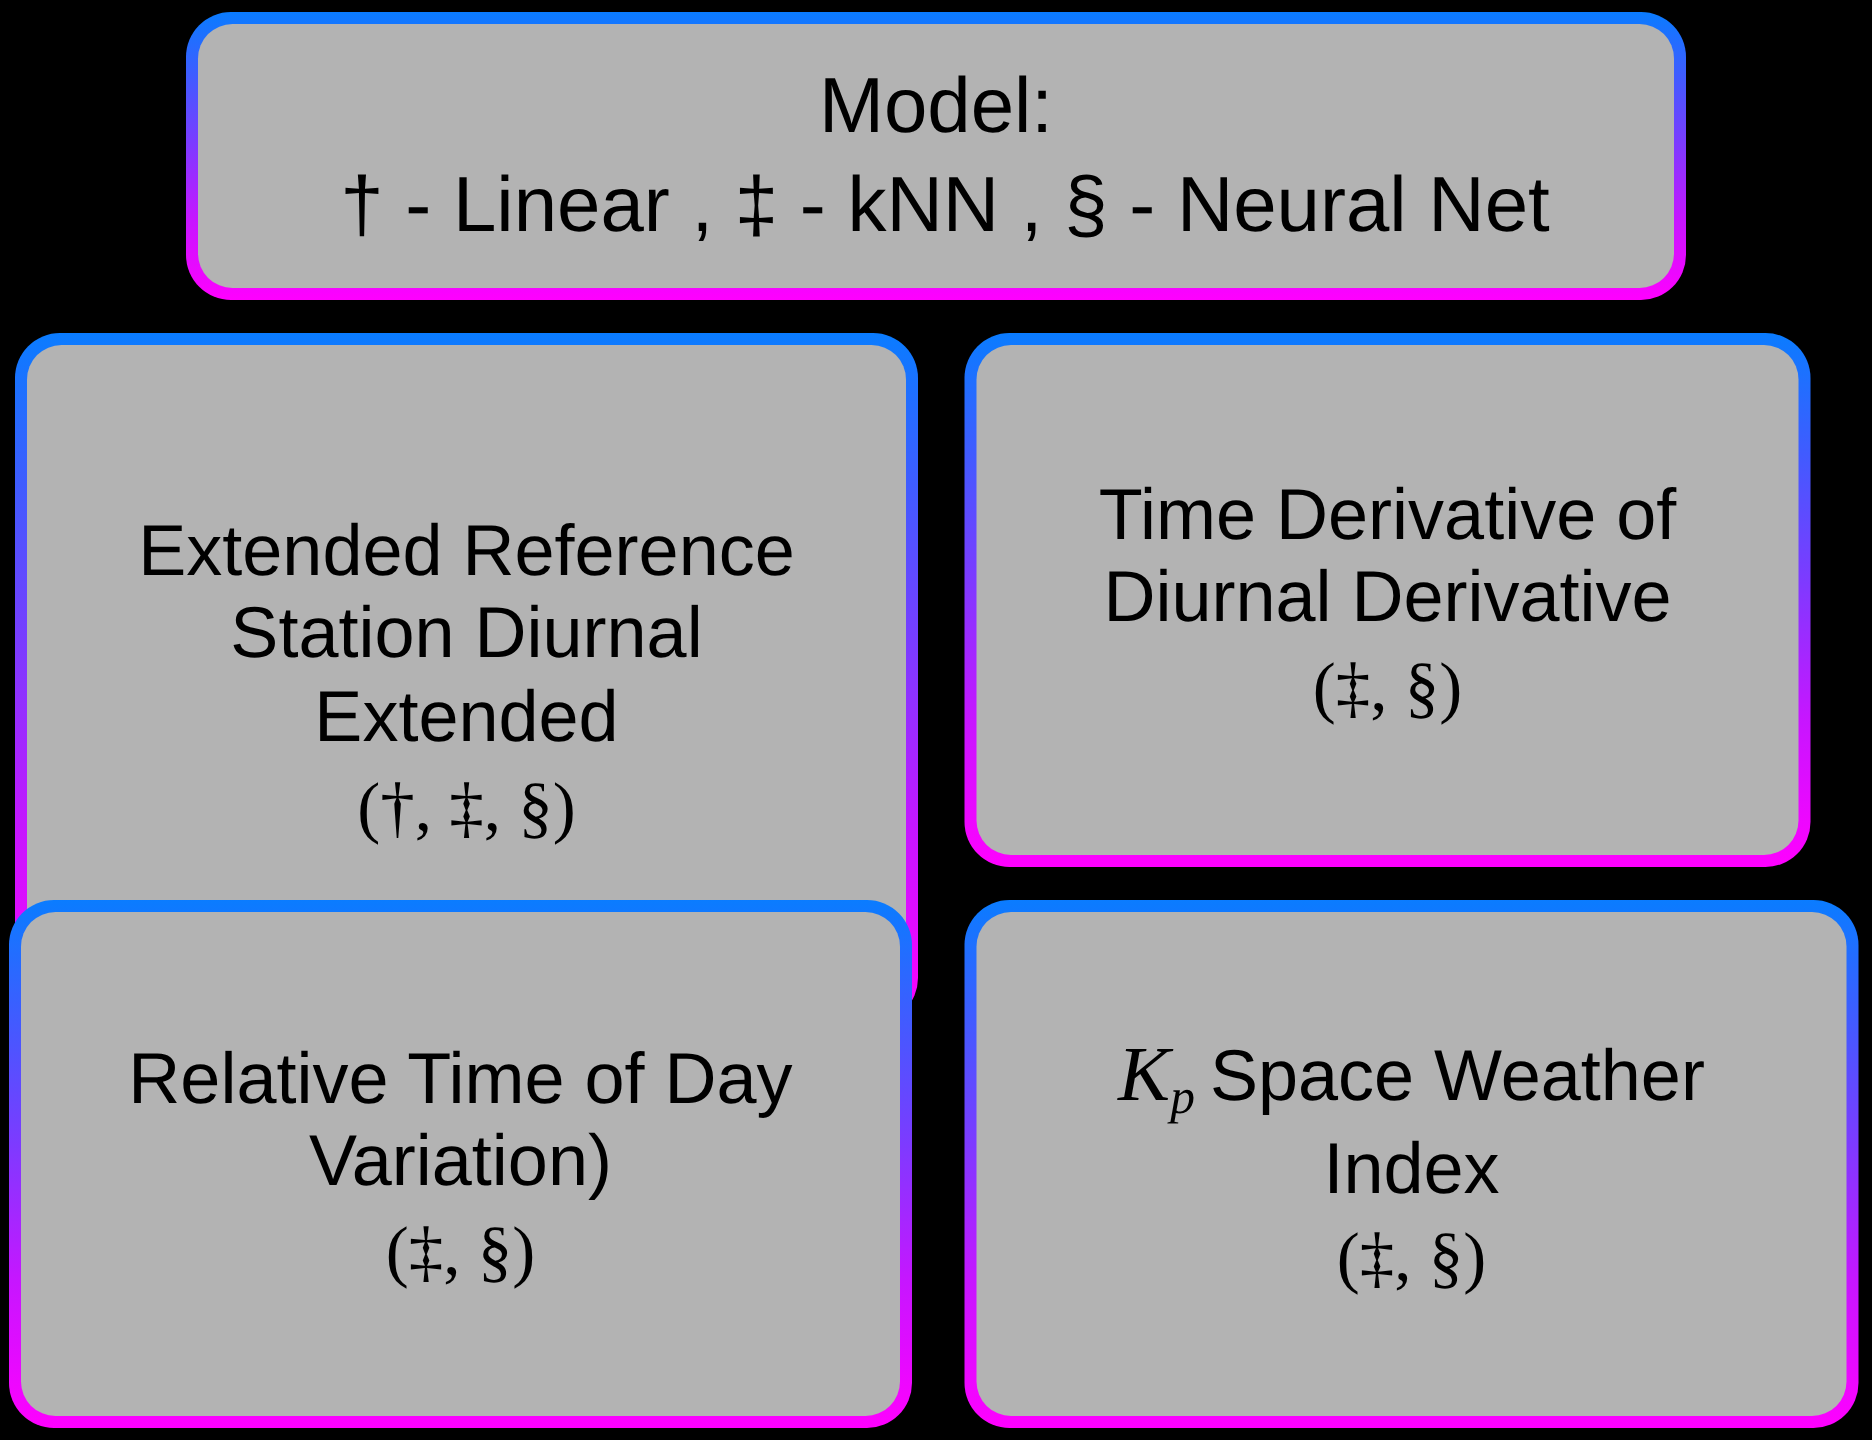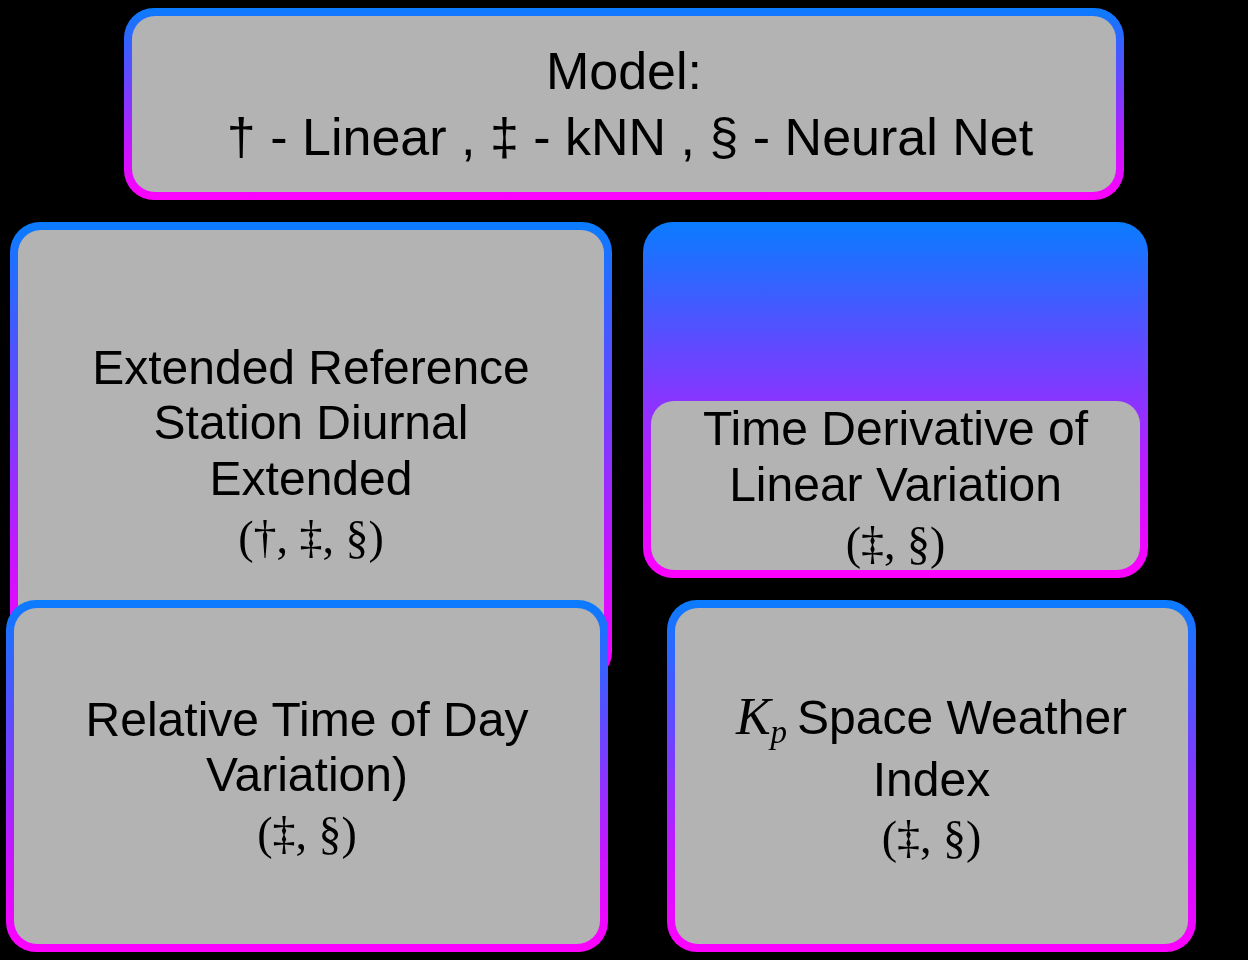--- a/index.html
+++ b/index.html
@@ -62,36 +62,34 @@
   
   #node-erstation {
     left: 10px;
     top: 222px;
     width: 602px;
     height: 460px;
   }
   #node-timederiv {
     left: 643px;
     top: 222px;
-    width: 505px;
+    width: 564px;
     height: 356px;
-    align-items: flex-end;
   }
   #node-reltime {
     left: 6px;
     top: 600px;
     width: 602px;
     height: 352px;
   }
   #node-kp {
     left: 643px;
     top: 600px;
-    width: 529px;
+    width: 596px;
     height: 352px;
-    margin-left: 24px;
   }
 
   .feature .node-line { font-size: 48px; }
   .feature .line-tags { font-size: 46px; margin-top: 4px; }
 
   
   .sym {
     font-family: "Liberation Serif", "DejaVu Serif", serif;
   }
 
@@ -126,21 +124,21 @@
       <span class="node-line">Extended Reference</span>
       <span class="node-line">Station Diurnal</span>
       <span class="node-line">Extended</span>
       <span class="node-line line-tags sym">(†, ‡, §)</span>
     </div>
   </div>
 
   <div class="node feature" id="node-timederiv">
     <div class="node-inner">
       <span class="node-line">Time Derivative of</span>
-      <span class="node-line">Linear Variation</span>
+      <span class="node-line">Diurnal Derivative</span>
       <span class="node-line line-tags sym">(‡, §)</span>
     </div>
   </div>
 
   <div class="node feature" id="node-reltime">
     <div class="node-inner">
       <span class="node-line">Relative Time of Day</span>
       <span class="node-line">Variation)</span>
       <span class="node-line line-tags sym">(‡, §)</span>
     </div>

